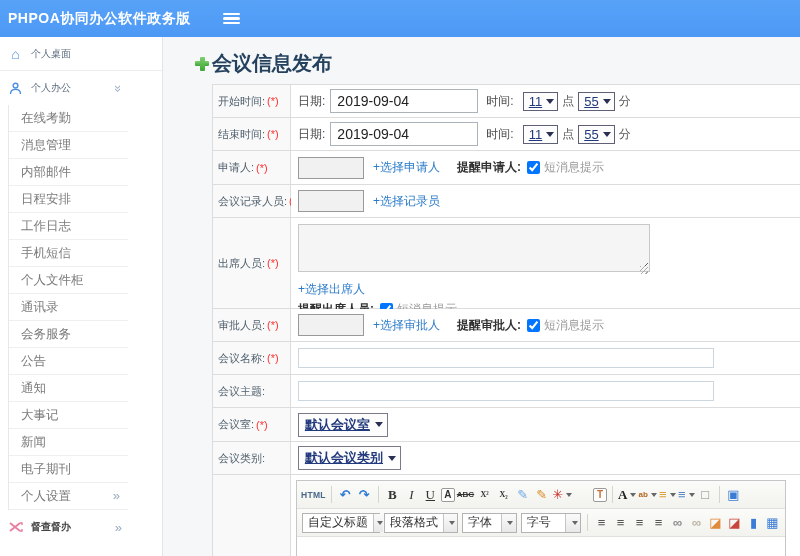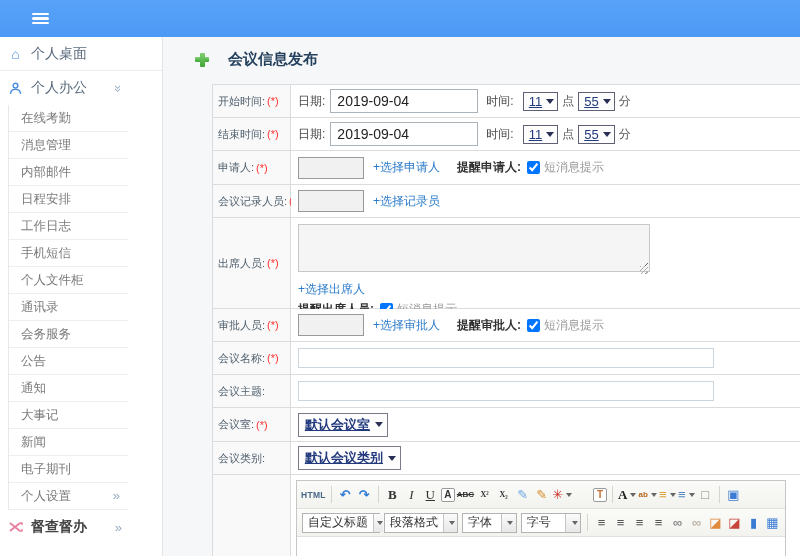--- a/index.html
+++ b/index.html
@@ -12,39 +12,39 @@
     background:linear-gradient(#58a2f8,#4c99f5); display:flex; align-items:center; }
   .topbar .brand { color:#fff; font-size:14px; font-weight:bold; margin-left:8px; letter-spacing:.5px; }
   .burger { width:17px; height:11px; margin-left:32px; display:flex; flex-direction:column; justify-content:space-between; cursor:pointer; }
   .burger i { display:block; height:2.4px; background:#fff; border-radius:2px; }
 
   
   .sidebar { position:absolute; left:0; top:37px; width:163px; bottom:0; background:#fff;
     border-right:1px solid #e3e5e7; overflow:hidden; }
   .sd-top { height:34px; display:flex; align-items:center; padding-left:8px; position:relative; cursor:pointer; }
   .sd-top.bordered { border-bottom:1px solid #ececec; }
-  .sd-top .sd-label { font-size:14px; color:#5a6b7d; margin-left:8px; }
+  .sd-top .sd-label { font-size:10px; color:#5a6b7d; margin-left:8px; }
   .sd-top .sd-label.bold { color:#444; font-weight:bold; }
   .sd-ico { width:15px; height:15px; display:flex; align-items:center; justify-content:center; color:#4a90e2; font-size:14px; }
   .sd-chev { position:absolute; right:40px; color:#97abc0; font-size:13px; }
   .sd-chev.down { transform:rotate(90deg); }
   .sub-wrap { margin-left:8px; border-left:1px solid #e8e8e8; width:120px; }
   .sd-sub { height:27px; line-height:26px; padding-left:12px; font-size:12.5px; color:#7b7b7b;
     border-bottom:1px solid #efefef; position:relative; cursor:pointer; white-space:nowrap; }
   .sd-sub .sd-chev { right:8px; }
 
   
   .main { position:absolute; left:163px; top:37px; right:0; bottom:0; background:#f6f7f8; overflow:hidden; }
   .page-title { position:absolute; left:32px; top:13px; display:flex; align-items:center; }
   .plus-ico { position:relative; width:14px; height:14px; margin-right:3px; }
   .plus-ico::before { content:""; position:absolute; left:0; top:4.5px; width:14px; height:5px;
     background:linear-gradient(#7ed06f,#3fa437); border-radius:1px; }
   .plus-ico::after { content:""; position:absolute; left:4.5px; top:0; width:5px; height:14px;
     background:linear-gradient(#7ed06f,#3fa437); border-radius:1px; }
-  .page-title .t { font-size:15px; font-weight:bold; color:#24415e;margin-left:16px; }
+  .page-title .t { font-size:20px; font-weight:bold; color:#24415e; }
 
   
   .ftable { position:absolute; left:49px; top:47px; width:612px; border-top:1px solid #dcdcdc; border-left:1px solid #dcdcdc; background:#fff; }
   .frow { display:flex; border-bottom:1px solid #dcdcdc; }
   .fl { width:78px; flex:0 0 78px; border-right:1px solid #dcdcdc; background:#f9f9f9;
     display:flex; align-items:center; padding-left:5px; font-size:11px; color:#50606e; white-space:nowrap; }
   .fl .req { color:#ff3333; margin-left:2px; font-size:11px; }
   .fc { flex:1; display:flex; align-items:center; padding-left:7px; background:#fff; }
   .fc.col { flex-direction:column; align-items:flex-start; justify-content:flex-start; }
   .h33 { height:33px; } .h34 { height:34px; } .h91 { height:91px; }
@@ -102,20 +102,21 @@
   .tb-dd .cbox { width:15px; height:18px; border-left:1px solid #c5c5c5; background:linear-gradient(#fafafa,#e8e8e8);
     display:flex; align-items:center; justify-content:center; }
   .ed-body { height:60px; background:#fff; }
 </style>
 </head>
 <body>
 
 <div class="app">
 
   <div class="topbar">
+    <span class="brand">PHPOA协同办公软件政务版</span>
     <span class="burger">
         <i></i>
         <i></i>
         <i></i>
       </span>
   </div>
 
   <div class="sidebar">
       <div class="sd-top bordered">
         <span class="sd-ico">⌂</span>

